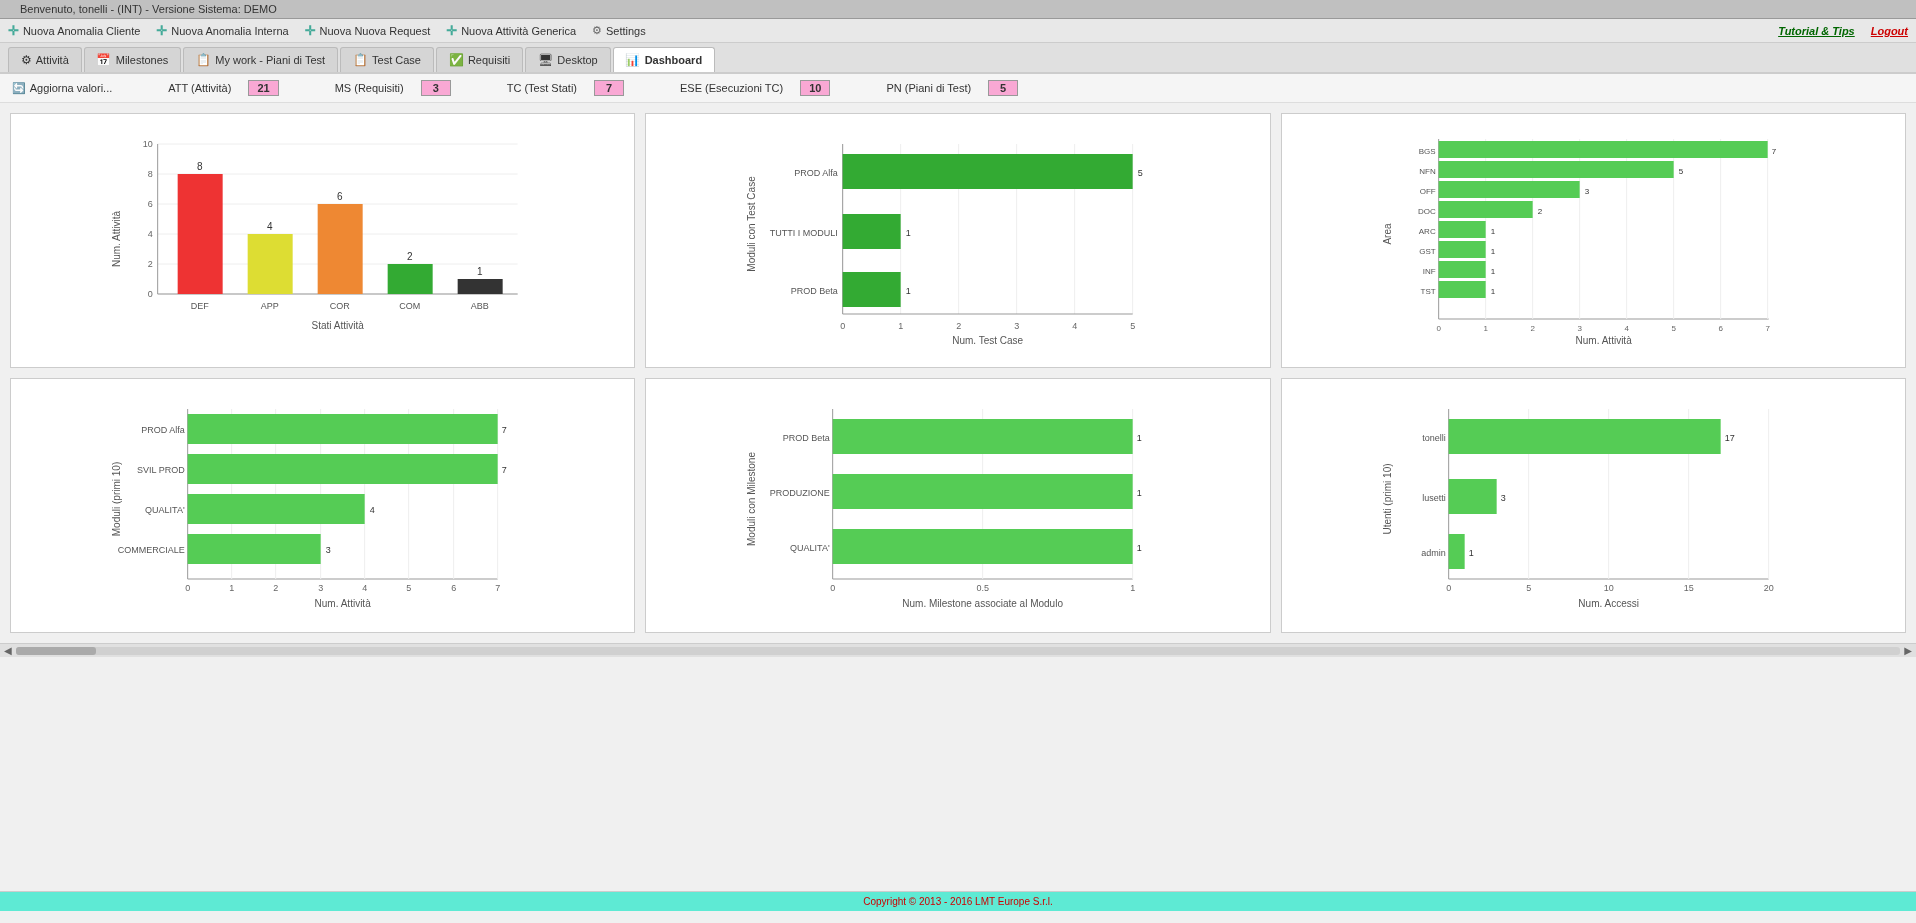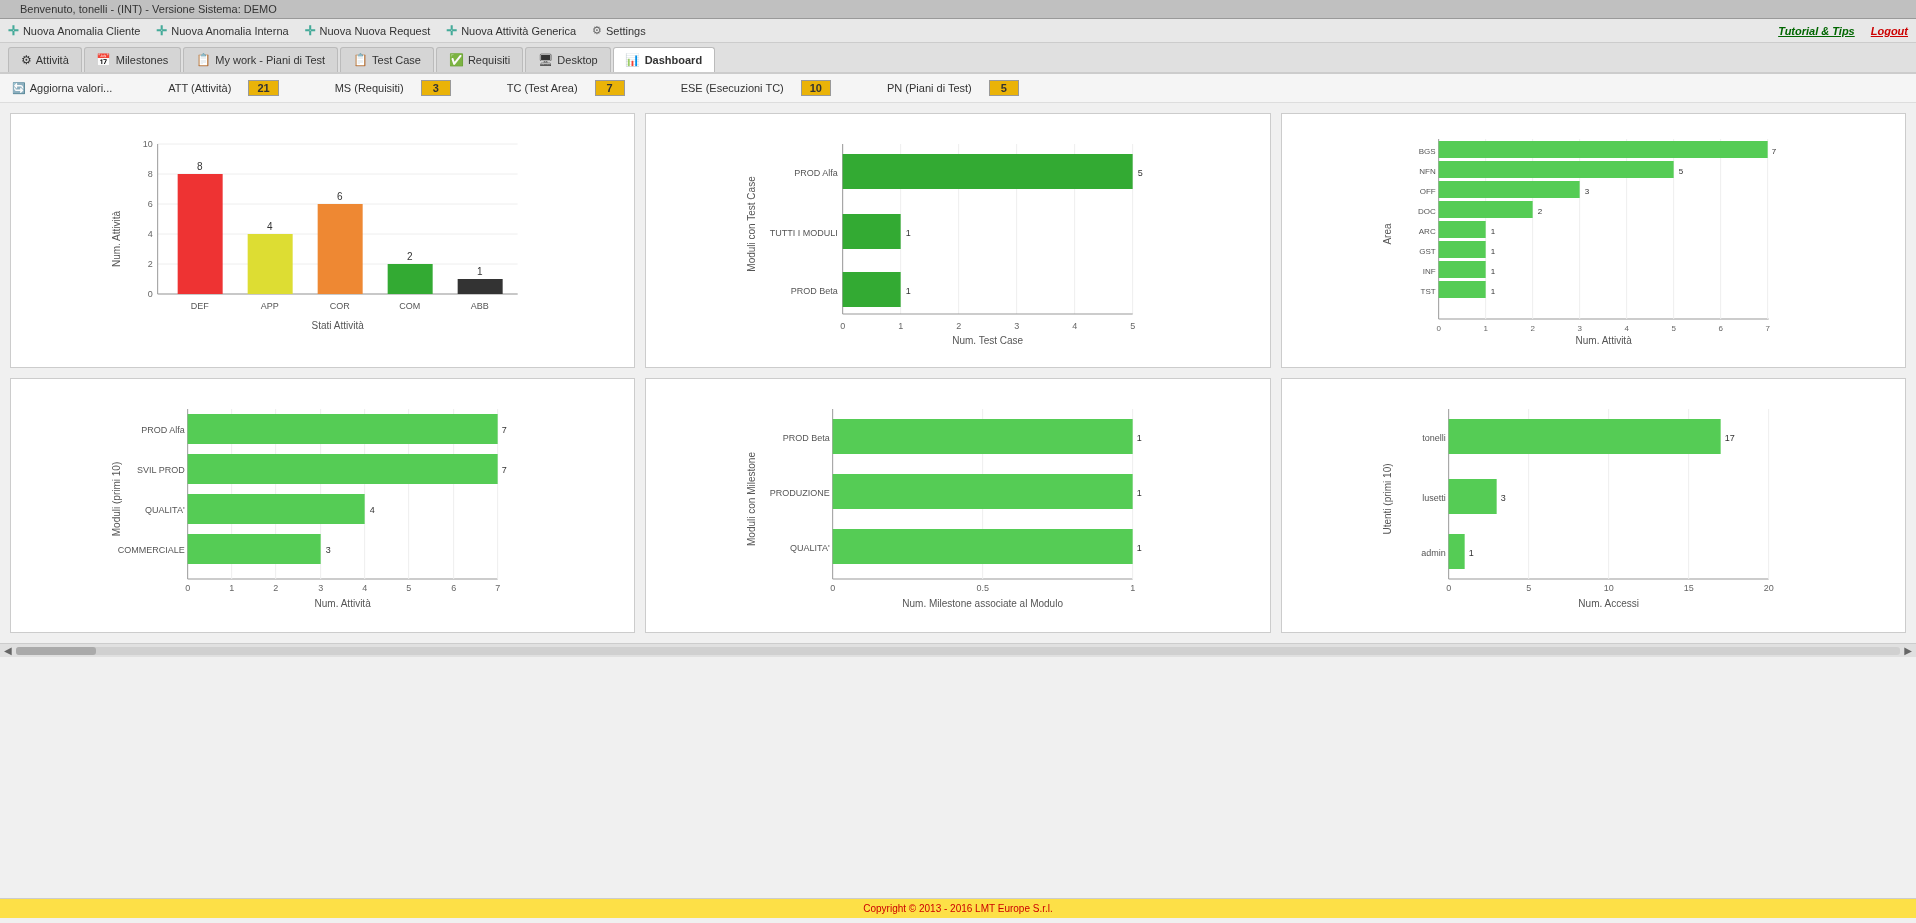--- a/index.html
+++ b/index.html
@@ -81,21 +81,21 @@
       font-size: 11px;
     }
     .stat-group {
       display: flex;
       align-items: center;
       gap: 17px;
       font-size: 11px;
       margin-left: 36px;
     }
     .stat-value {
-      background: #eab308;
+      background: #f9a8d4;
       border: 1px solid #999;
       padding: 1px 8px;
       font-weight: bold;
       min-width: 30px;
       text-align: center;
     }
 
     
     #charts-area {
       padding: 10px;
@@ -109,28 +109,28 @@
       background: #fff;
       border: 1px solid #ccc;
       padding: 10px;
       position: relative;
     }
 
     svg text { font-family: Arial, sans-serif; }
 
     
     #footer {
-      background: #fde047;
+      background: #5eead4;
       text-align: center;
       padding: 4px;
       font-size: 10px;
       color: #c00;
       border-top: 1px solid #ccc;
       position: fixed;
-      bottom: 5px;
+      bottom: 12px;
       width: 100%;
     }
 
     
     #scroll-bar {
       background: #e0e0e0;
       height: 14px;
       display: flex;
       align-items: center;
       padding: 0 4px;
@@ -209,21 +209,21 @@
   </div>
   <div class="stat-group">
     <span>ATT (Attività)</span>
     <span class="stat-value">21</span>
   </div>
   <div class="stat-group">
     <span>MS (Requisiti)</span>
     <span class="stat-value">3</span>
   </div>
   <div class="stat-group">
-    <span>TC (Test Area)</span>
+    <span>TC (Test Stati)</span>
     <span class="stat-value">7</span>
   </div>
   <div class="stat-group">
     <span>ESE (Esecuzioni TC)</span>
     <span class="stat-value">10</span>
   </div>
   <div class="stat-group">
     <span>PN (Piani di Test)</span>
     <span class="stat-value">5</span>
   </div>

